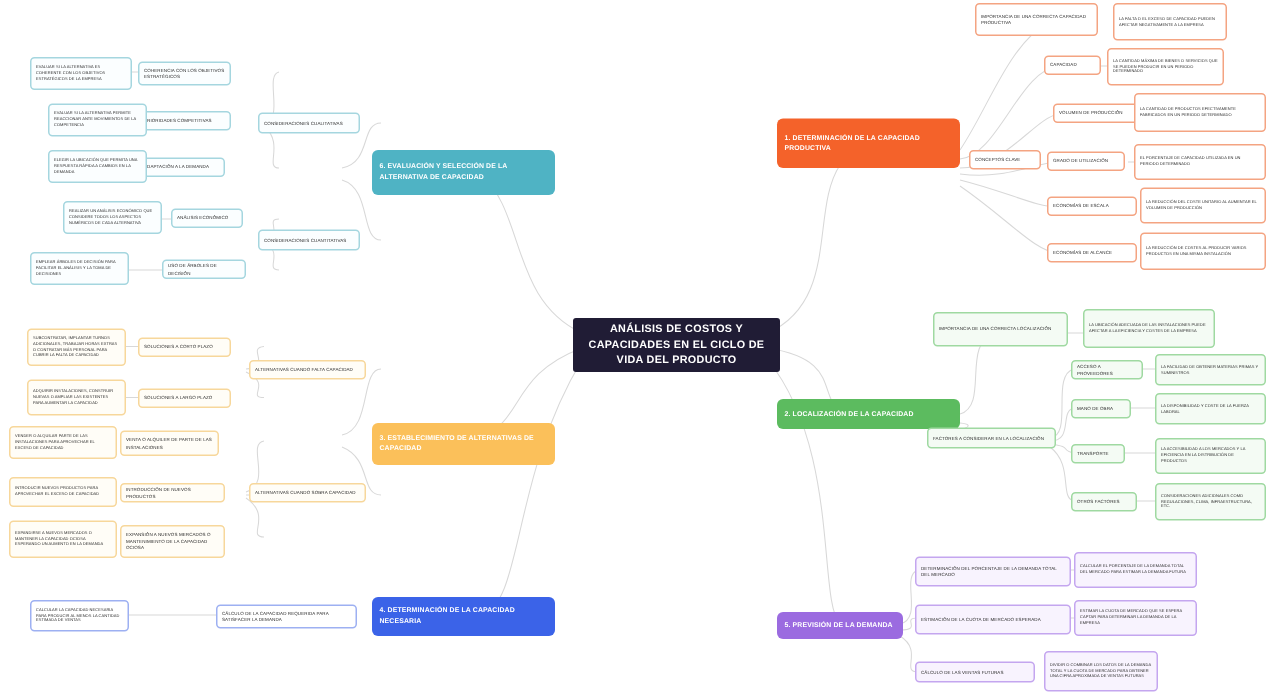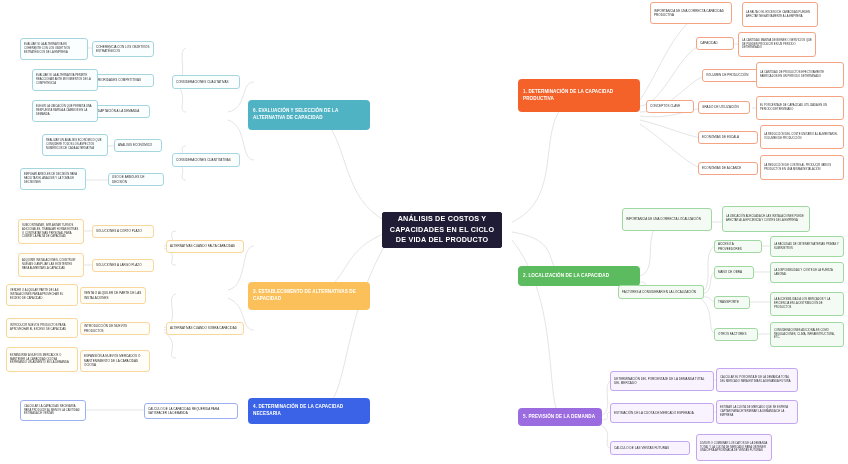--- a/index.html
+++ b/index.html
@@ -123,21 +123,21 @@
       <path d="M164 332 C 182 344, 164 358, 176 358"></path>
       <path d="M84 294 L 116 294"></path>
       <path d="M84 328 L 116 328"></path>
       <path d="M84 358 L 116 358"></path>
 
       <path d="M228 412 C 242 410, 228 410, 238 410"></path>
       <path d="M84 410 L 148 410"></path>
     </g>
   </svg>
 
-  <div class="node center" style="left:382px;top:212px;width:120px;height:36px;">ANÁLISIS DE COSTOS Y CAPACIDADES EN EL CICLO DE VIDA DEL PRODUCTO</div>
+  <div class="node center" style="left:382px;top:212px;width:138px;height:36px;">ANÁLISIS DE COSTOS Y CAPACIDADES EN EL CICLO DE VIDA DEL PRODUCTO</div>
 
   <div class="c-orange">
     <div class="node branch" style="left:518px;top:79px;width:122px;height:33px;">1. DETERMINACIÓN DE LA CAPACIDAD PRODUCTIVA</div>
 
     <div class="node sub" style="left:650px;top:2px;width:82px;height:22px;">IMPORTANCIA DE UNA CORRECTA CAPACIDAD PRODUCTIVA</div>
     <div class="node leaf" style="left:742px;top:2px;width:76px;height:25px;">LA FALTA O EL EXCESO DE CAPACIDAD PUEDEN AFECTAR NEGATIVAMENTE A LA EMPRESA</div>
 
     <div class="node sub" style="left:696px;top:37px;width:38px;height:13px;">CAPACIDAD</div>
     <div class="node leaf" style="left:738px;top:32px;width:78px;height:25px;">LA CANTIDAD MÁXIMA DE BIENES O SERVICIOS QUE SE PUEDEN PRODUCIR EN UN PERIODO DETERMINADO</div>
 

